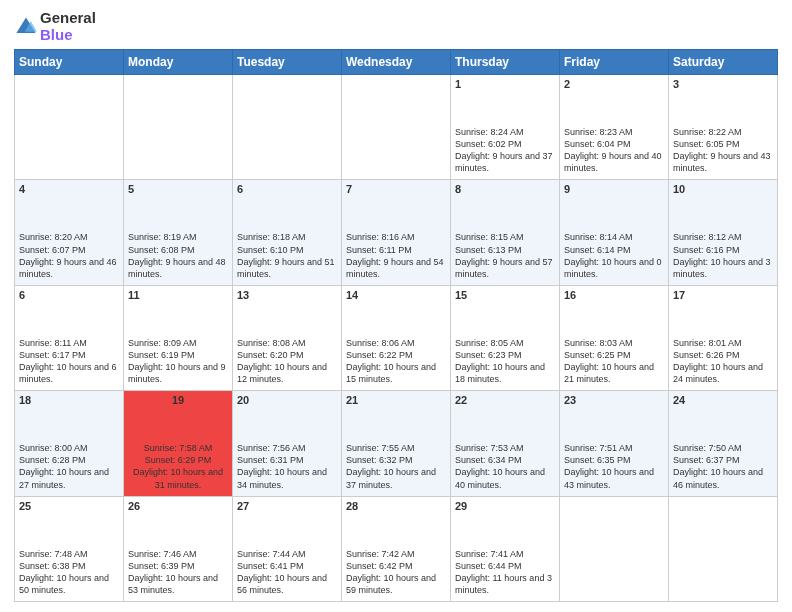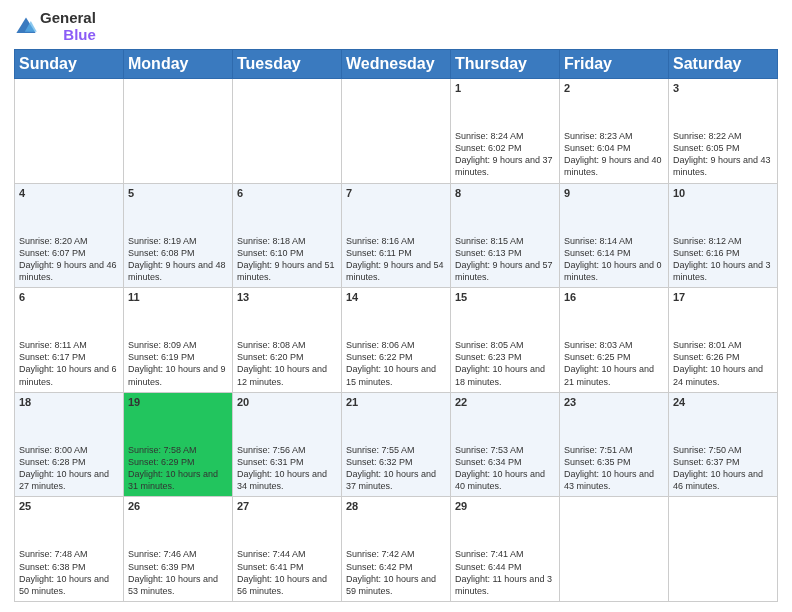--- a/index.html
+++ b/index.html
@@ -26,21 +26,20 @@
     .logo {
       display: flex;
       align-items: center;
       gap: 2px;
     }
     .logo-text {
       font-size: 15px;
       font-weight: bold;
       color: #333;
       line-height: 1.1;
-      text-align: right;
     }
     .logo-text span {
       color: #8b5cf6;
     }
     .logo-icon {
       width: 24px;
       height: 24px;
     }
     .title-block {
       text-align: right;
@@ -58,21 +57,21 @@
     .calendar {
       flex: 1;
       border: 1px solid #ccc;
       border-collapse: collapse;
       width: 100%;
       table-layout: fixed;
     }
     .calendar th {
       background-color: #3a7abf;
       color: #fff;
-      font-size: 16px;
+      font-size: 12px;
       font-weight: bold;
       padding: 5px 4px;
       text-align: left;
       border: 1px solid #2e6aad;
     }
     .calendar td {
       vertical-align: top;
       border: 1px solid #ccc;
       padding: 3px 4px;
       font-size: 9.5px;
@@ -246,21 +245,21 @@
 Daylight: 10 hours and 24 minutes.</div>
           </td>
         </tr>
         <tr>
           <td style="background: rgb(240, 245, 251);">
             <span class="day-num">18</span>
             <div class="day-info">Sunrise: 8:00 AM
 Sunset: 6:28 PM
 Daylight: 10 hours and 27 minutes.</div>
           </td>
-          <td style="background: #22c55e;">
+          <td style="background: #ef4444; text-align: center;">
             <span class="day-num">19</span>
             <div class="day-info">Sunrise: 7:58 AM
 Sunset: 6:29 PM
 Daylight: 10 hours and 31 minutes.</div>
           </td>
           <td style="background: rgb(240, 245, 251);">
             <span class="day-num">20</span>
             <div class="day-info">Sunrise: 7:56 AM
 Sunset: 6:31 PM
 Daylight: 10 hours and 34 minutes.</div>

